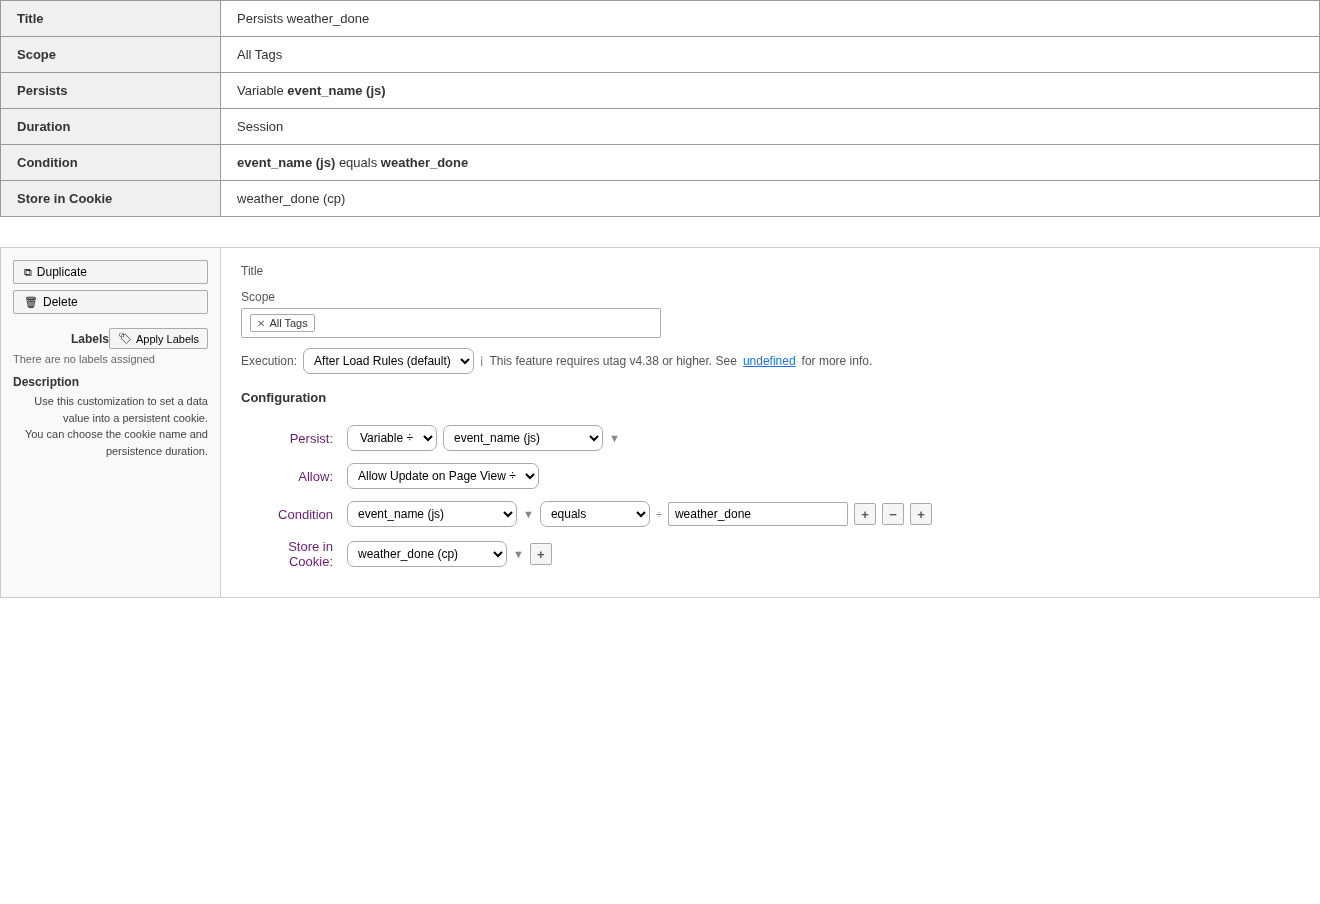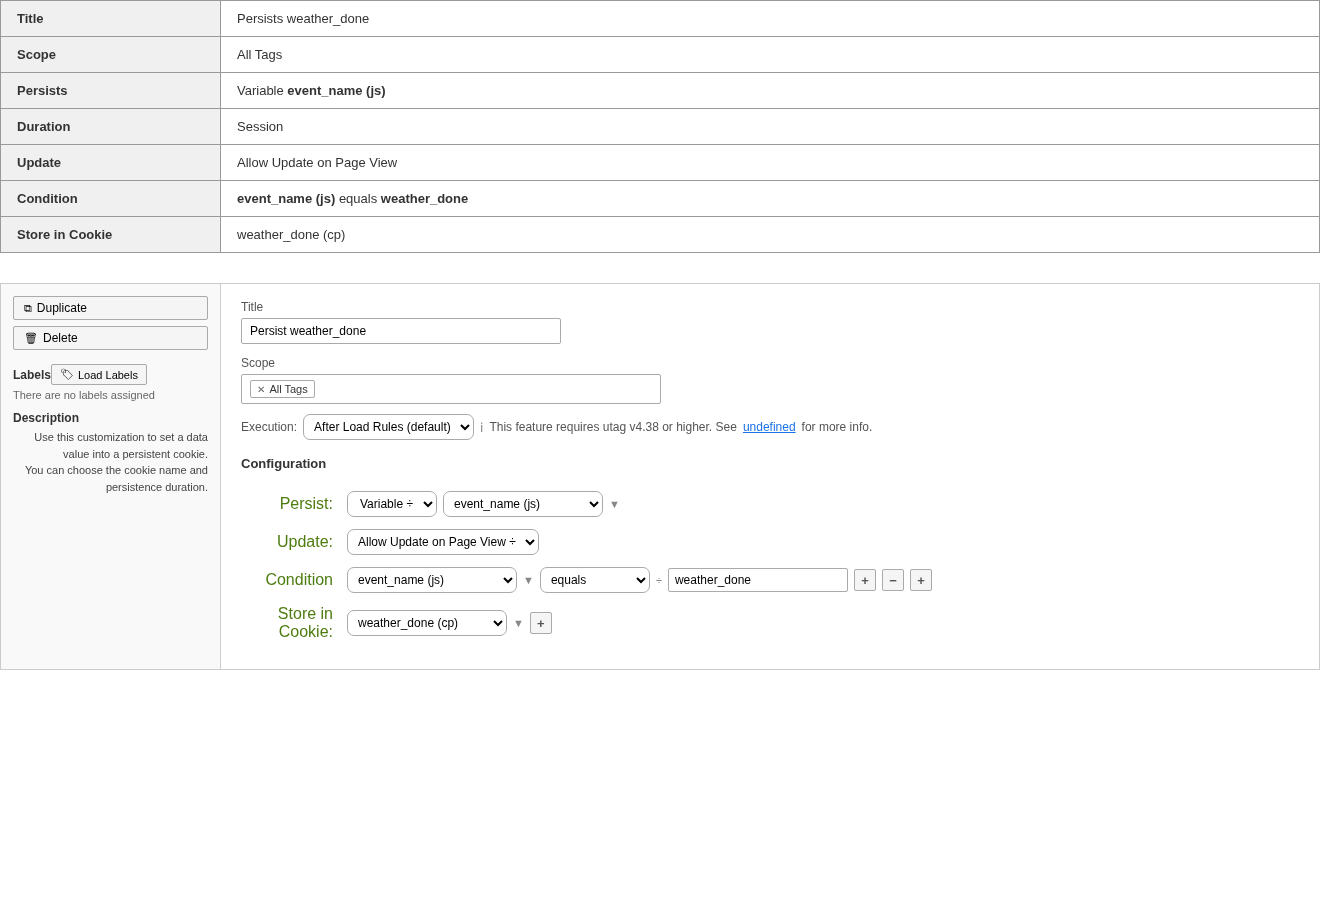--- a/index.html
+++ b/index.html
@@ -65,21 +65,21 @@
       border-radius: 2px;
       margin-bottom: 6px;
       width: 100%;
     }
     .btn-icon {
       font-size: 11px;
     }
     .labels-row {
       display: flex;
       align-items: center;
-      justify-content: flex-start;
+      justify-content: flex-end;
       margin-top: 8px;
       margin-bottom: 4px;
     }
     .labels-title {
       font-weight: bold;
       font-size: 12px;
     }
     .apply-labels-btn {
       display: inline-flex;
       align-items: center;
@@ -183,22 +183,22 @@
     .config-row {
       display: flex;
       align-items: center;
       margin-bottom: 12px;
       gap: 6px;
     }
     .config-row-label {
       text-align: right;
       width: 100px;
       min-width: 100px;
-      font-size: 16px;
-      color: #4d7c0f;
+      font-size: 13px;
+      color: #701a75;
       padding-right: 8px;
     }
     select {
       border: 1px solid #aaa;
       padding: 4px 6px;
       font-size: 12px;
       border-radius: 7px;
       background: #fff;
       cursor: pointer;
     }
@@ -258,24 +258,20 @@
         <td>Scope</td>
         <td>All Tags</td>
       </tr>
       <tr>
         <td>Persists</td>
         <td>Variable <strong>event_name (js)</strong></td>
       </tr>
       <tr>
         <td>Duration</td>
         <td>Session</td>
-      </tr>
-      <tr>
-        <td>Update</td>
-        <td>Allow Update on Page View</td>
       </tr>
       <tr>
         <td>Condition</td>
         <td><strong>event_name (js)</strong> equals <strong>weather_done</strong></td>
       </tr>
       <tr>
         <td>Store in Cookie</td>
         <td>weather_done (cp)</td>
       </tr>
     </tbody>
@@ -290,37 +286,36 @@
     </button>
     <button class="btn">
       <span class="btn-icon">🗑</span>
       <span>Delete</span>
     </button>
 
     <div class="labels-row">
       <span class="labels-title">Labels</span>
       <button class="apply-labels-btn">
         <span>🏷</span>
-        <span>Load Labels</span>
+        <span>Apply Labels</span>
       </button>
     </div>
     <div class="no-labels">There are no labels assigned</div>
 
     <div class="description-title">Description</div>
     <div class="description-text">
       Use this customization to set a data value into a persistent cookie.<br>
       You can choose the cookie name and persistence duration.
     </div>
   </div>
 
   <div class="form-area">
 
     <div class="field-group">
       <label class="field-label">Title</label>
-      <input class="text-input" type="text" value="Persist weather_done" style="">
     </div>
 
     <div class="scope-field-row">
       <label class="field-label">Scope</label>
       <div class="scope-box">
         <span class="tag-chip">
           <span class="tag-x">✕</span>
           <span>All Tags</span>
         </span>
       </div>
@@ -347,21 +342,21 @@
         <option>Variable ÷</option>
       </select>
       <select class="variable-value-select">
         <option>event_name (js)</option>
       </select>
       <span style="color:#888; font-size:11px;">▼</span>
     </div>
 
 
     <div class="config-row">
-      <span class="config-row-label">Update:</span>
+      <span class="config-row-label">Allow:</span>
       <select>
         <option>Allow Update on Page View ÷</option>
       </select>
     </div>
 
     <div class="config-row">
       <span class="config-row-label">Condition</span>
       <select style="width:170px">
         <option>event_name (js)</option>
       </select>

